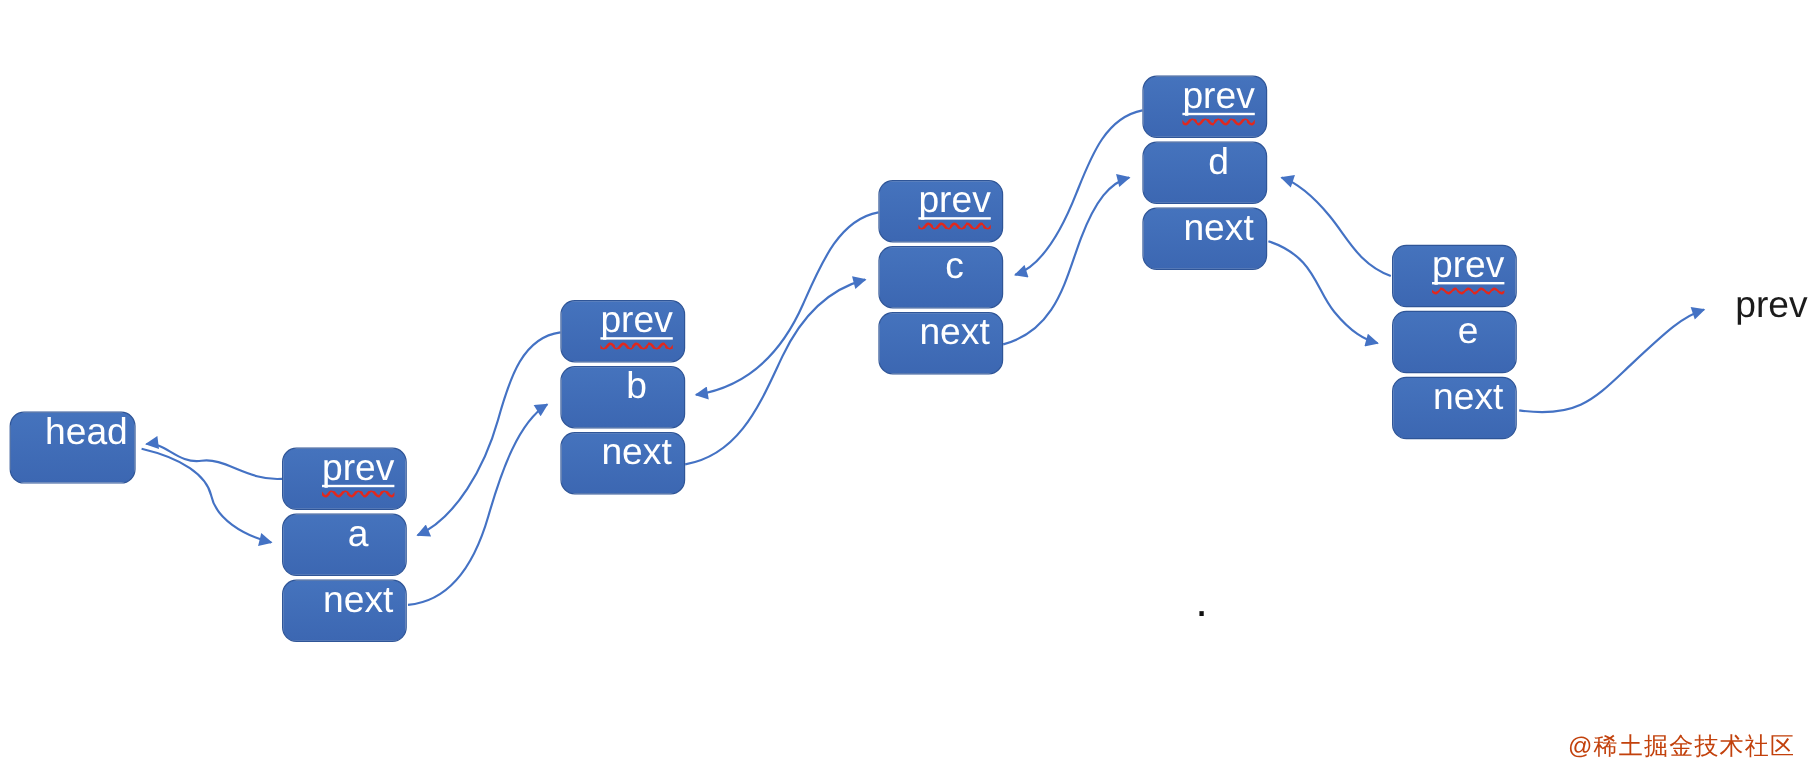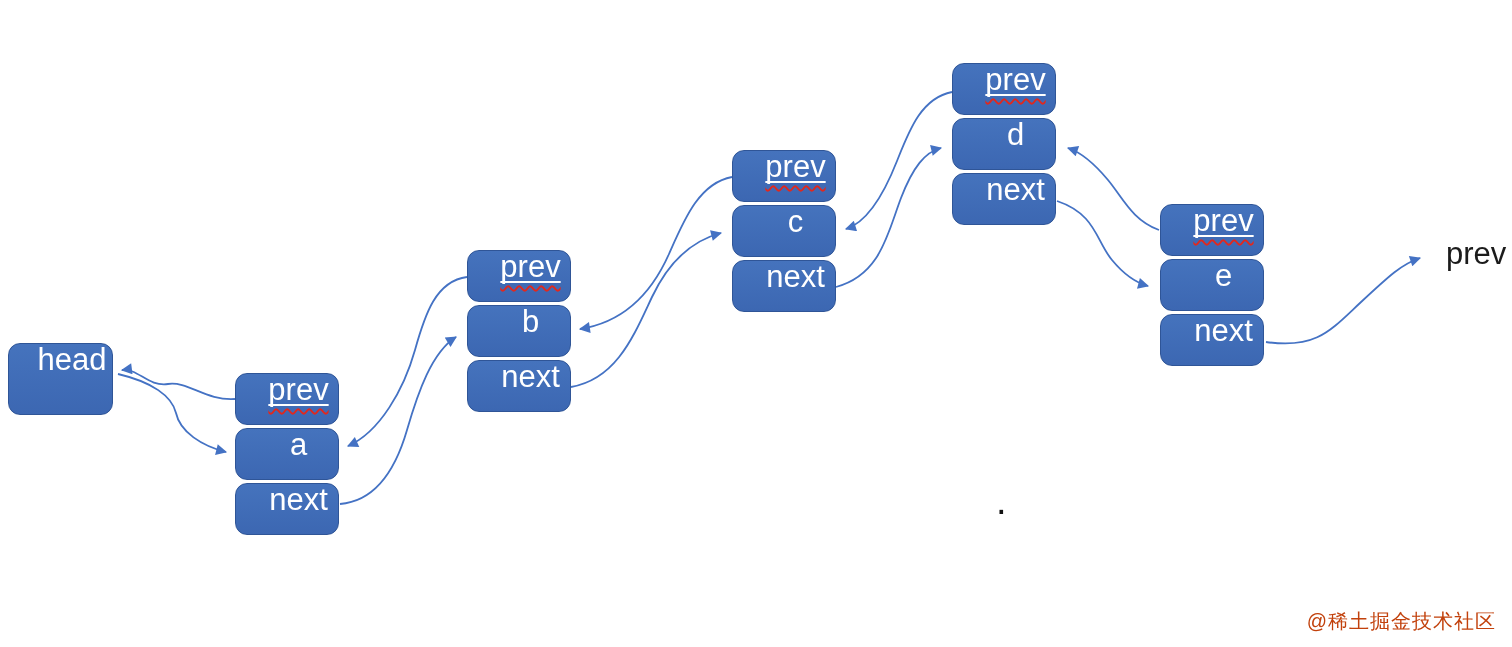--- a/index.html
+++ b/index.html
@@ -10,21 +10,21 @@
   .box{
     background:linear-gradient(180deg,#4573bd 0%,#3c67b2 100%);
     border:1.6px solid #2f5597;
     border-radius:12px;
     color:#ffffff;
     display:flex;align-items:flex-start;justify-content:center;
     font-size:31px;line-height:1;
     box-sizing:border-box;
     padding-left:23px;
   }
-  .head-box{position:absolute;left:8px;top:343px;width:105px;height:72px;}
+  .head-box{position:absolute;left:8px;top:343px;width:105px;height:60px;}
   .stack{position:absolute;display:flex;flex-direction:column;gap:3px;}
   .cell{width:104px;height:52px;}
   .stack-a{left:235px;top:373px;}
   .stack-b{left:467px;top:250px;}
   .stack-c{left:732px;top:150px;}
   .stack-d{left:952px;top:63px;}
   .stack-e{left:1160px;top:204px;}
   .spellwavy{
     text-decoration-line:underline;
     text-decoration-style:wavy;

